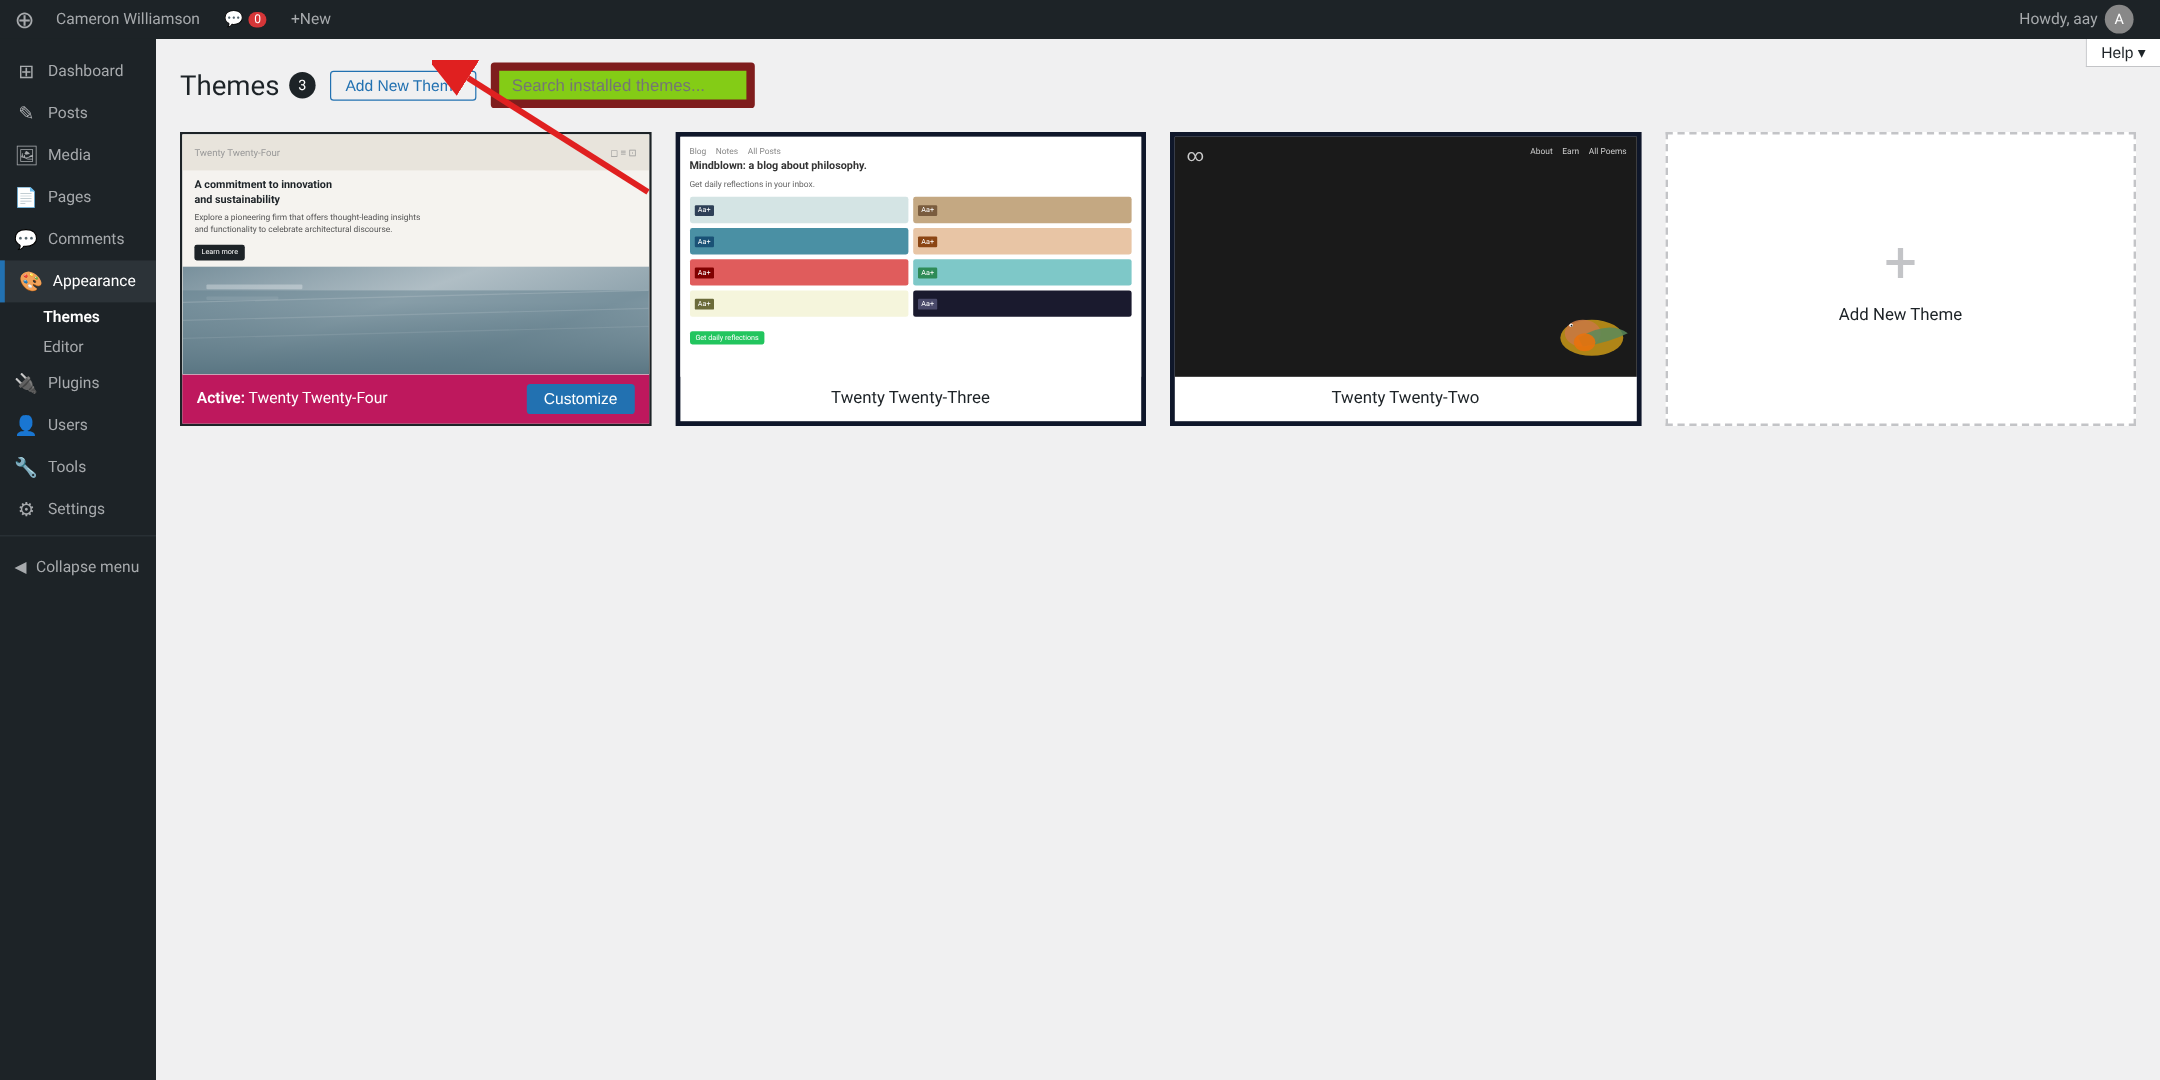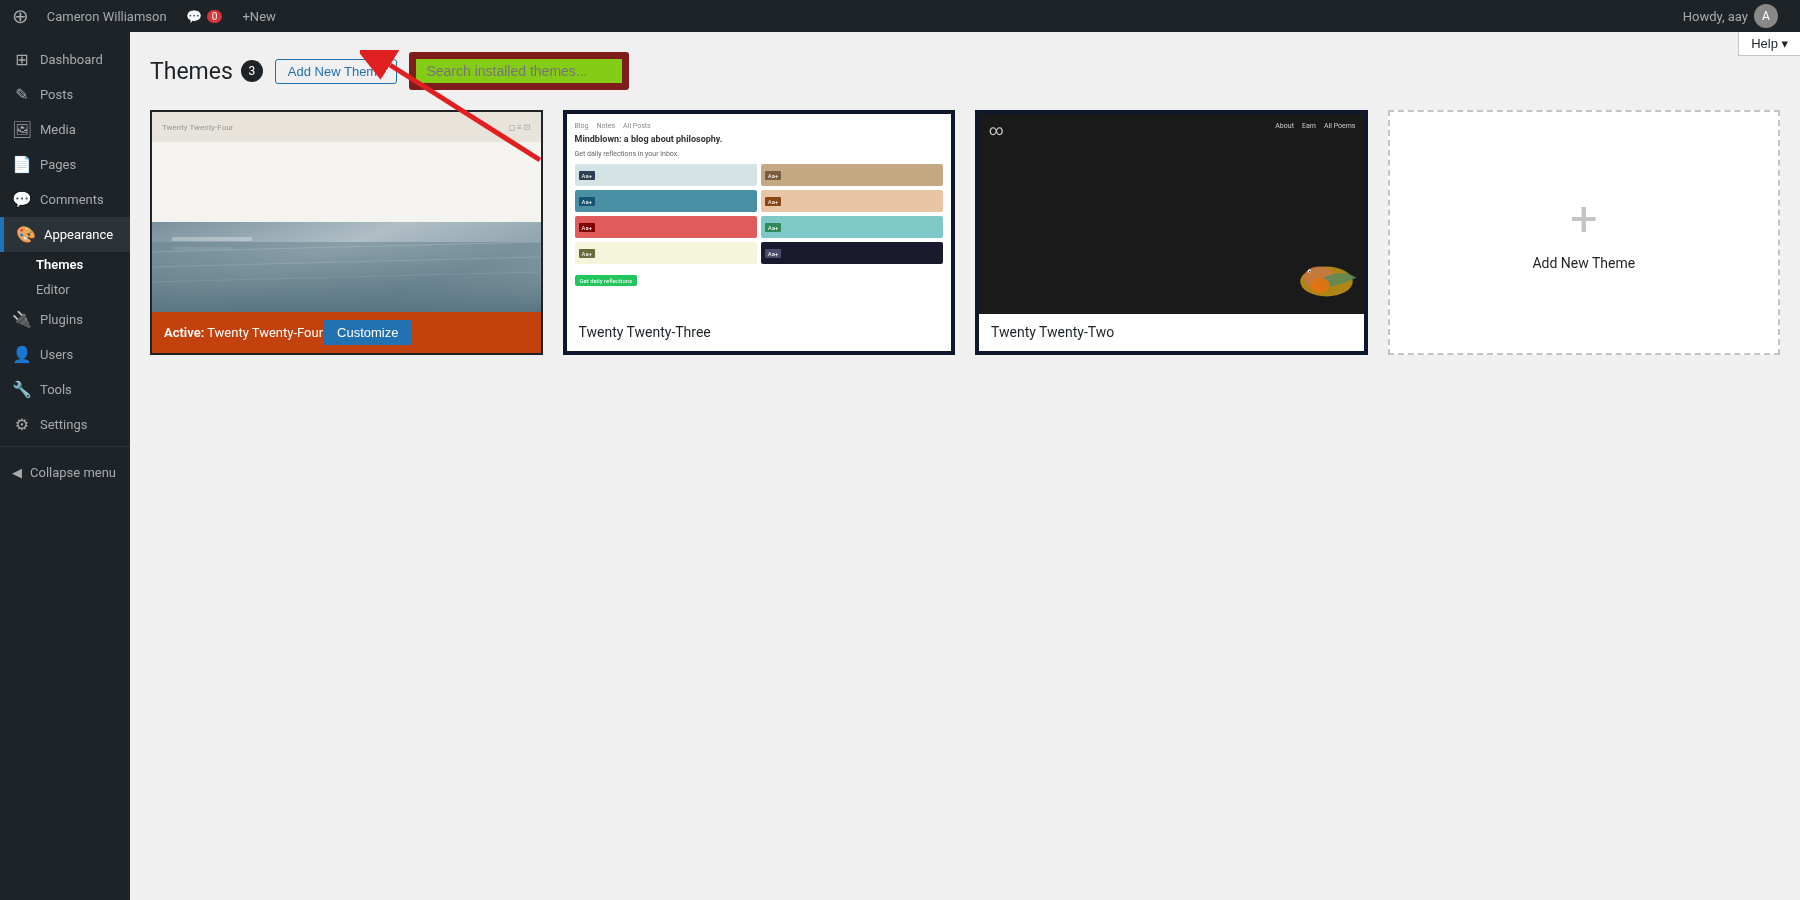--- a/index.html
+++ b/index.html
@@ -60,23 +60,23 @@
     .themes-title { font-size: 23px; font-weight: 400; color: #1d2327; display: flex; align-items: center; gap: 8px; }
     .themes-count-badge { background: #1d2327; color: #fff; border-radius: 50%; width: 22px; height: 22px; font-size: 12px; display: flex; align-items: center; justify-content: center; }
     .add-new-btn { background: transparent; border: 1px solid #2271b1; color: #2271b1; padding: 4px 12px; font-size: 13px; cursor: pointer; border-radius: 3px; }
     .search-input { border: 7px solid #7f1d1d; padding: 4px 10px; font-size: 14px; border-radius: 3px; width: 220px; color: #2c3338; background: #84cc16; outline: none; }
 
     
     .themes-grid { display: grid; grid-template-columns: repeat(4, 1fr); gap: 20px; }
 
     
     .theme-card { background: #fff; border: 4px solid #0f172a; position: relative; cursor: pointer; }
-    .theme-info { padding: 10px 12px; display: flex; align-items: center; justify-content: flex-start; }
+    .theme-info { padding: 10px 12px; display: flex; align-items: center; justify-content: center; }
     .theme-name { font-size: 14px; color: #1d2327; }
-    .theme-active-bar { background: #c2410c; color: #fff; padding: 8px 12px; display: flex; align-items: center; justify-content: flex-start; font-size: 13px; }
+    .theme-active-bar { background: #be185d; color: #fff; padding: 8px 12px; display: flex; align-items: center; justify-content: space-between; font-size: 13px; }
     .theme-active-text { font-size: 13px; color: #fff; }
     .theme-active-text strong { font-weight: 600; }
     .customize-btn { background: #2271b1; color: #fff; border: none; padding: 5px 14px; font-size: 13px; cursor: pointer; border-radius: 3px; }
 
     
     .add-new-theme-card {
       background: #fff;
       border: 2px dashed #c3c4c7;
       display: flex;
       flex-direction: column;
@@ -266,20 +266,25 @@
     </div>
 
     <div class="themes-grid">
 
       <div class="theme-card" style="border-color: #1d2327; border-width: 2px;">
         <div class="preview-t24">
           <div class="t24-top">
             <span style="font-size:8px; color:#999;">Twenty Twenty-Four</span>
             <span style="margin-left:auto; font-size:8px; color:#999;">◻ ≡ ⊡</span>
           </div>
+          <div class="t24-content">
+            <div class="t24-headline">A commitment to innovation<br>and sustainability</div>
+            <div class="t24-sub">Explore a pioneering firm that offers thought-leading insights<br>and functionality to celebrate architectural discourse.</div>
+            <div class="t24-btn">Learn more</div>
+          </div>
           <div style="position:absolute; bottom:0; left:0; right:0; height:90px; overflow:hidden;">
 
             <div style="background: linear-gradient(160deg, #78909c 0%, #b0bec5 40%, #90a4ae 70%, #cfd8dc 100%); width:100%; height:100%; position:relative;">
 
               <div style="position:absolute; bottom:0; left:0; right:0; height:60px; background: linear-gradient(to top, #546e7a, transparent);"></div>
               <div style="position:absolute; top:15px; left:20px; width:80px; height:4px; background:rgba(255,255,255,0.3); border-radius:1px;"></div>
               <div style="position:absolute; top:25px; left:20px; width:60px; height:3px; background:rgba(255,255,255,0.2); border-radius:1px;"></div>
 
               <svg style="position:absolute; bottom:0; left:0; width:100%; height:80px;" viewBox="0 0 300 80" preserveAspectRatio="none">
                 <rect x="0" y="10" width="300" height="70" fill="#607d8b" opacity="0.5"></rect>

